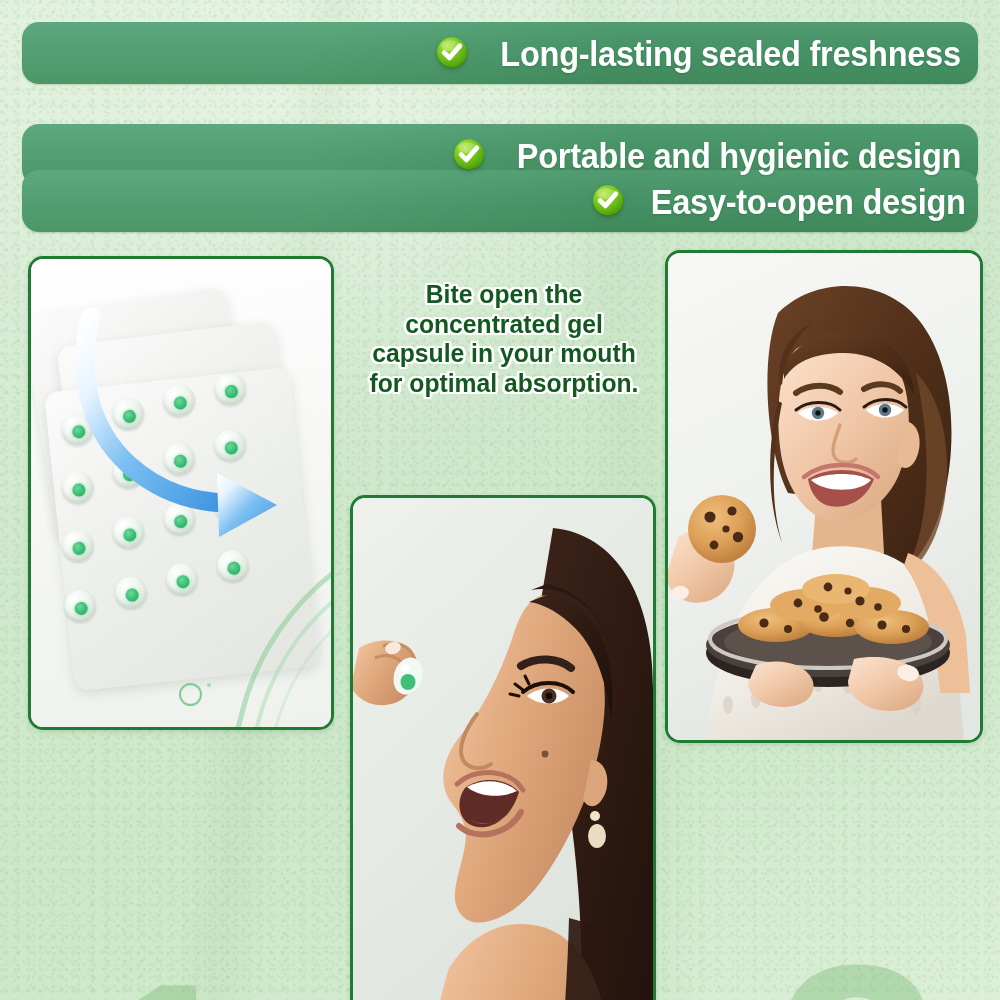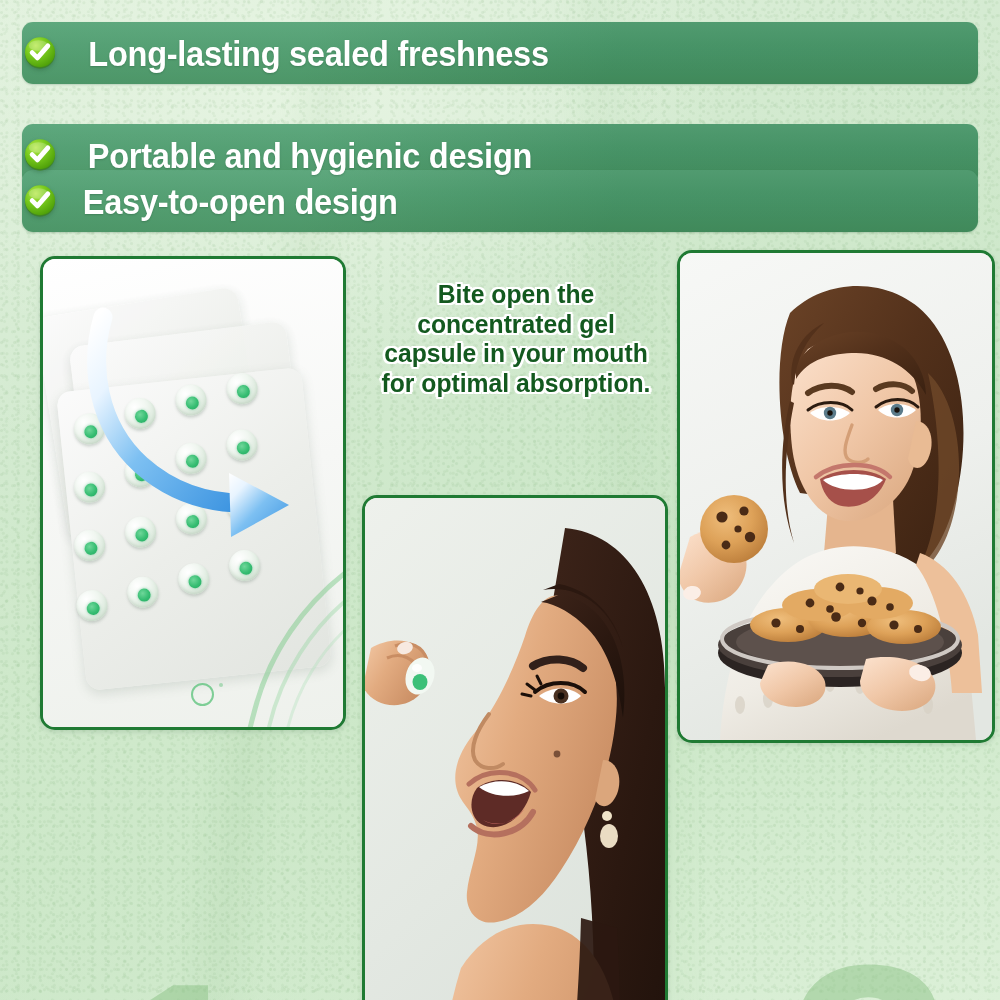--- a/index.html
+++ b/index.html
@@ -35,44 +35,44 @@
   .bg-streak{position:absolute;inset:0;opacity:.30;mix-blend-mode:multiply;
     background:
       linear-gradient(97deg, rgba(255,255,255,0) 26%, rgba(160,200,155,.30) 30%, rgba(255,255,255,0) 34%),
       linear-gradient(86deg, rgba(255,255,255,0) 58%, rgba(165,205,160,.22) 62%, rgba(255,255,255,0) 67%);
   }
 
   
   .banners{position:absolute;left:0;top:0;width:1000px;}
   .banner{
     position:absolute;left:22px;width:956px;height:62px;
-    border-radius:11px;
+    border-radius:17px;
     background:linear-gradient(180deg,#55a376 0%,#4b9b6c 40%,#43905f 100%);
     box-shadow:0 1px 2px rgba(40,90,60,.22);
-    display:flex;align-items:center;justify-content:flex-start;gap:13px;
+    display:flex;align-items:center;justify-content:flex-end;gap:13px;
     overflow:hidden;
   }
   .banner::after{content:"";position:absolute;inset:0;pointer-events:none;
     background:linear-gradient(104deg,rgba(255,255,255,.055) 0 30%,rgba(0,0,0,.05) 62% 100%);}
   .banner.b1{top:22px;}
   .banner.b2{top:96px;margin-top:28px;}
   .banner.b3{top:170px;}
   .banner-text{
     position:relative;z-index:2;
     color:#ffffff;font-size:35px;font-weight:bold;
     letter-spacing:-.3px;line-height:1;
     transform:scaleX(.93);transform-origin:center;
     white-space:nowrap;
     text-shadow:0 1px 2px rgba(30,70,45,.30);
   }
   .check-icon{position:relative;z-index:2;width:36px;height:36px;flex:0 0 36px;
     display:block;filter:drop-shadow(0 2px 2px rgba(20,60,30,.30));}
 
   
-  .body-area{position:absolute;left:12px;top:238px;width:796px;height:762px;padding-left:32px;}
+  .body-area{position:absolute;left:0;top:238px;width:796px;height:762px;padding-left:32px;}
 
   
   .wm{position:absolute;font-weight:bold;color:#8fc489;opacity:.52;
     line-height:.78;user-select:none;letter-spacing:-4px;}
   .wm-1{left:96px;top:735px;font-size:270px;}
   .wm-2{left:452px;top:268px;font-size:270px;}
   .wm-3{left:775px;top:715px;font-size:300px;}
 
   
   .card{position:absolute;border:3px solid #1f7a33;border-radius:15px;

